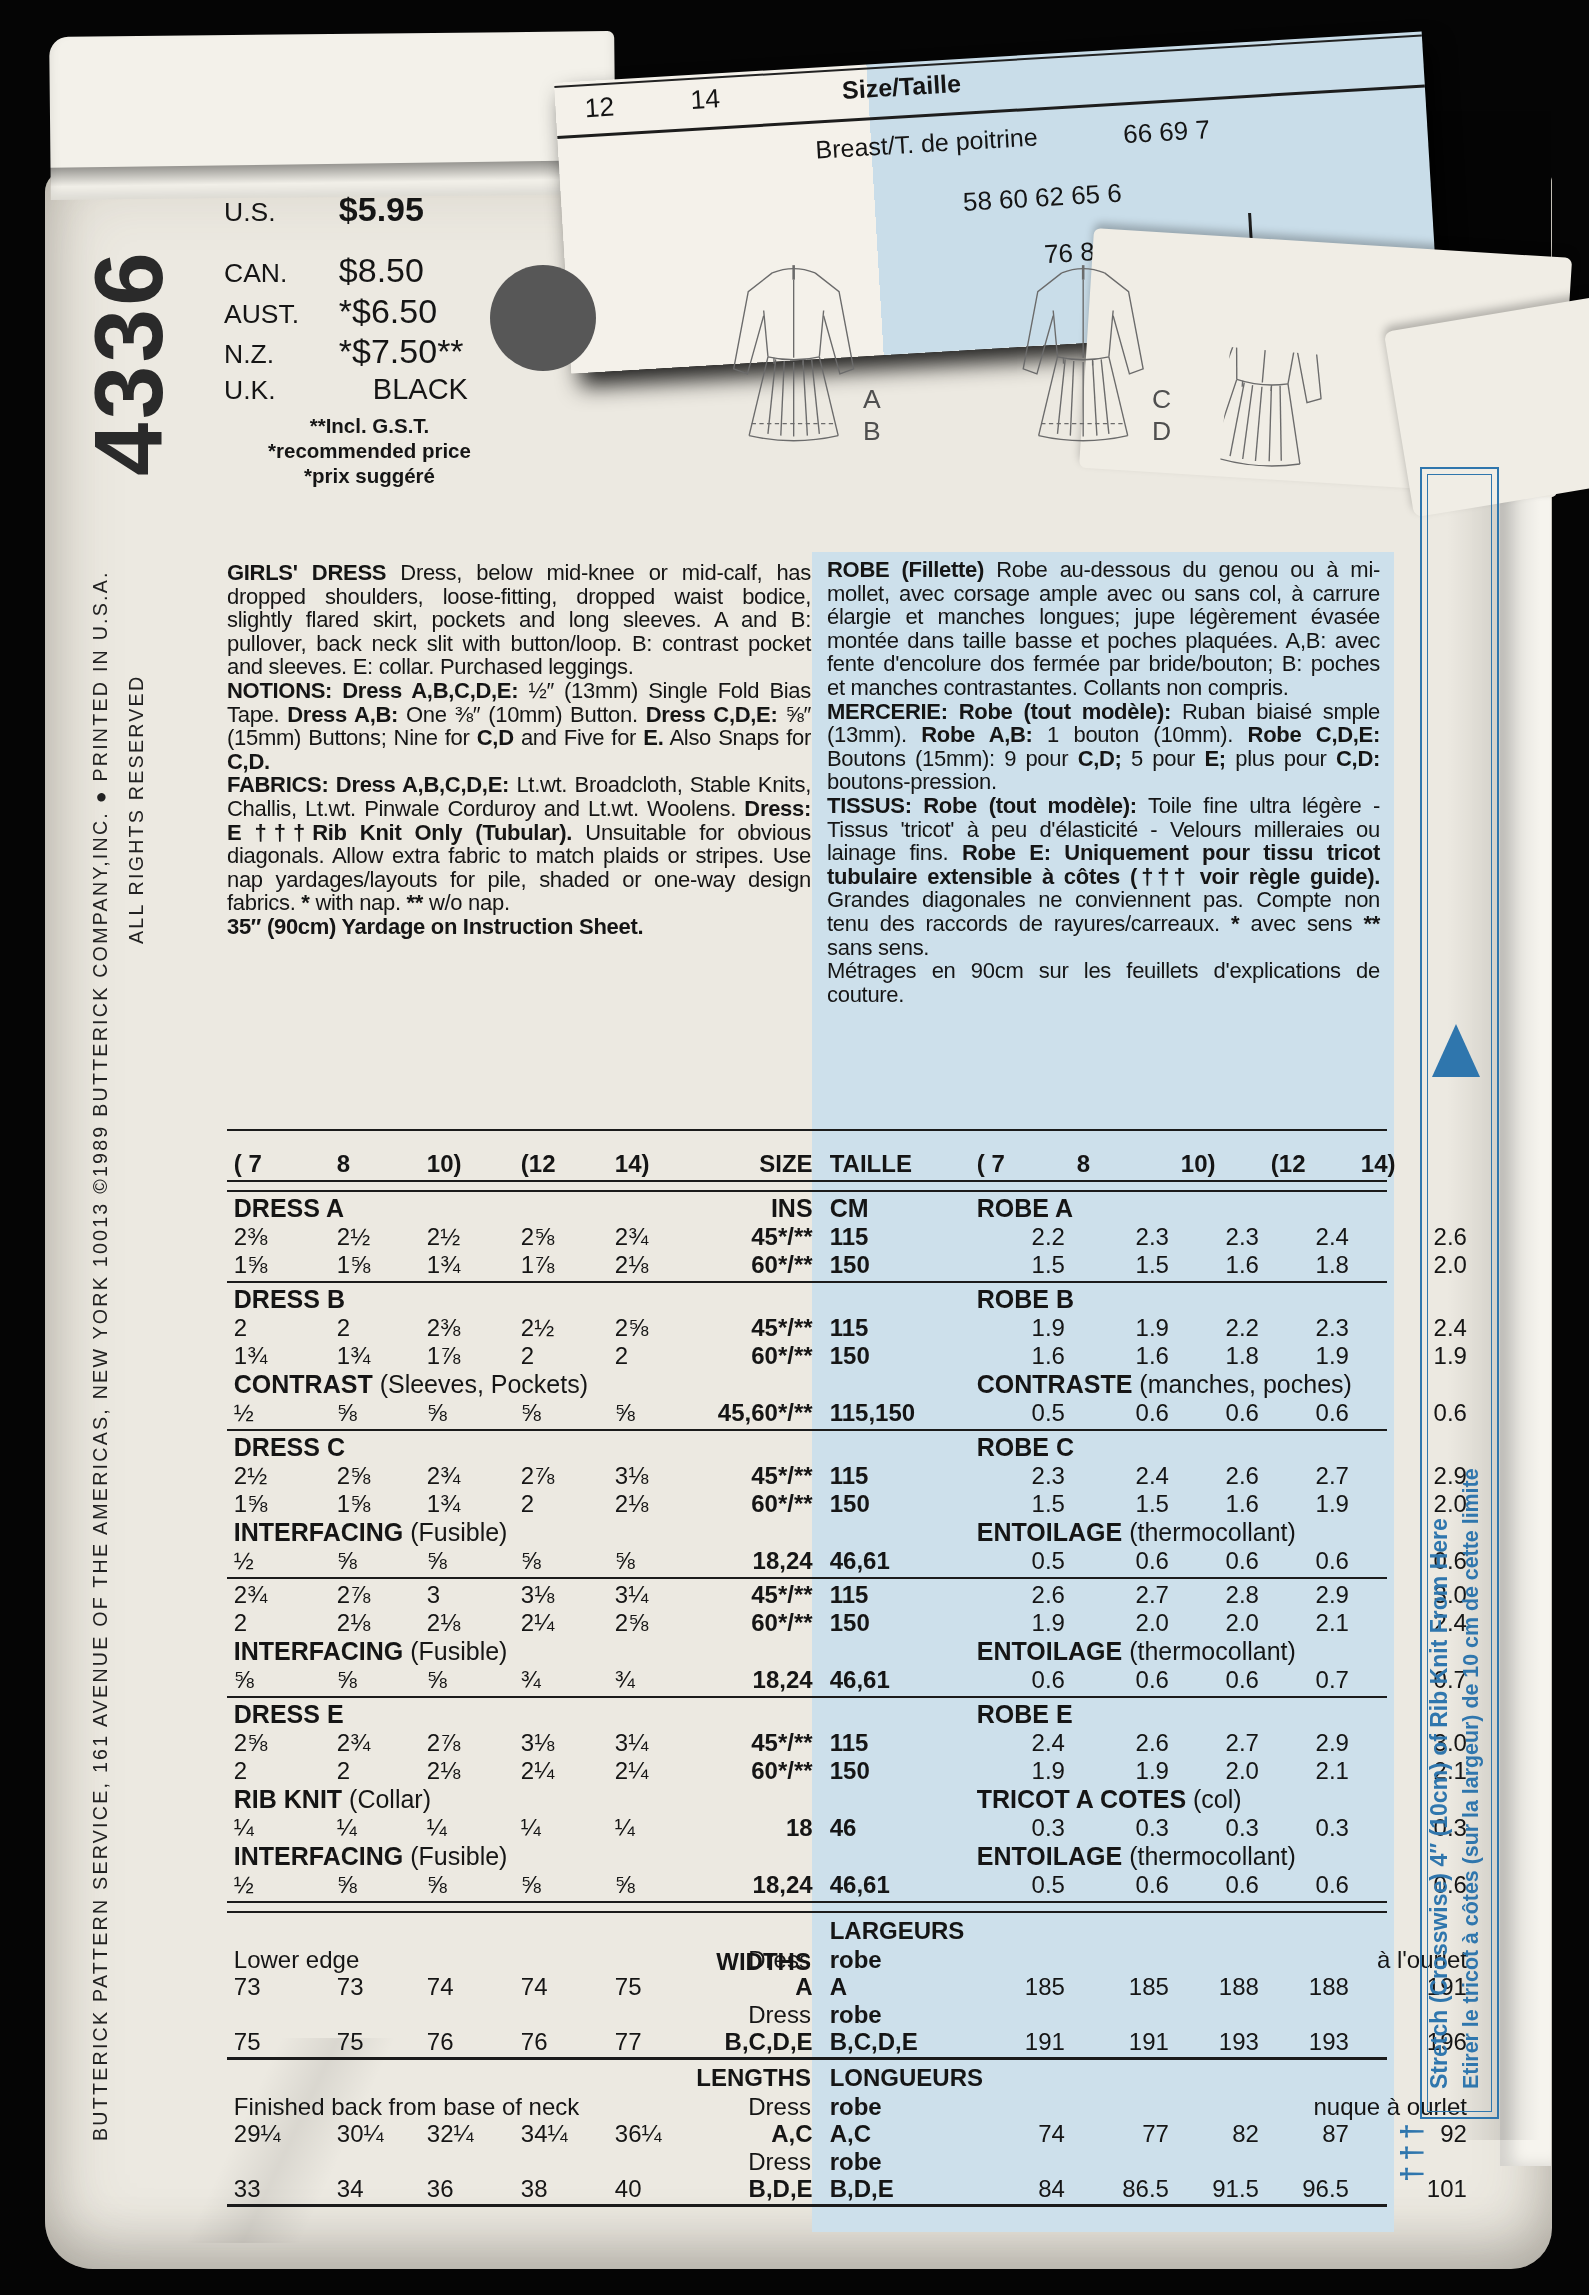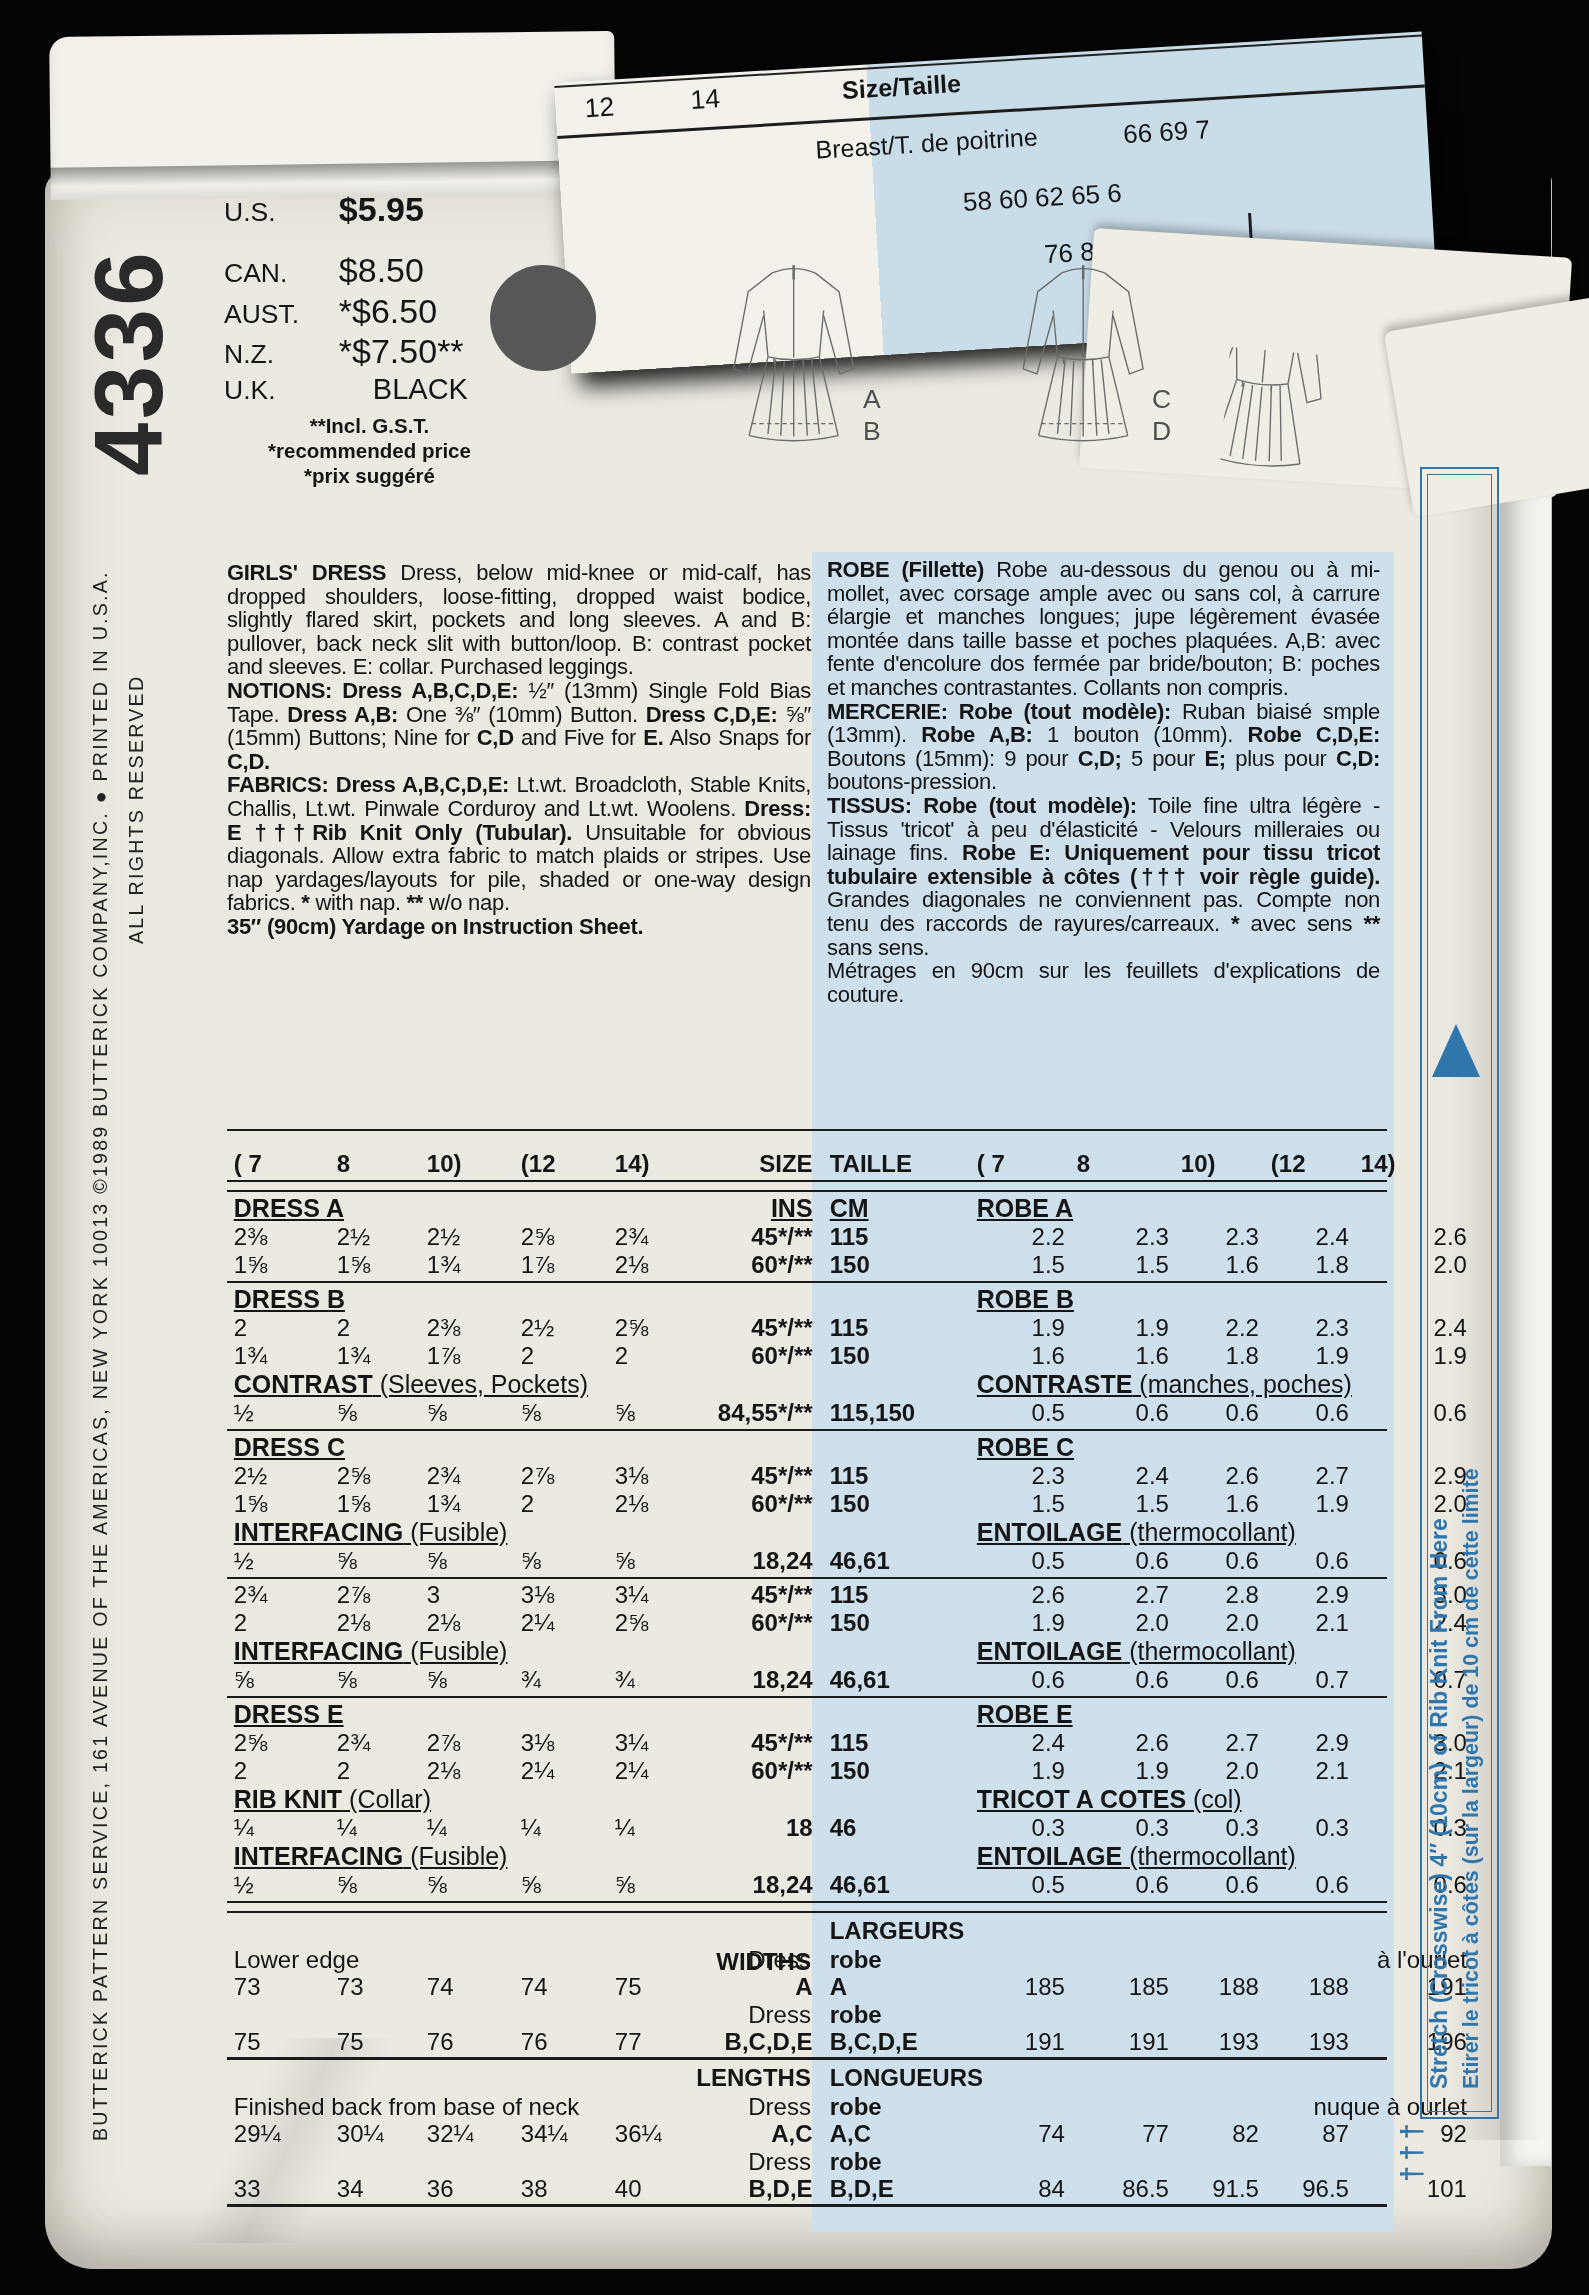--- a/index.html
+++ b/index.html
@@ -54,21 +54,21 @@
   .desc .para{margin:0;}
   .desc b{font-weight:700;}
   #desc-en{left:227px;top:561px;width:584px;}
   #desc-fr{left:827px;top:558px;width:553px;}
   
   #yardage{left:227px;top:1127px;width:1160px;font-size:24px;}
   .trow{display:grid;grid-template-columns:103px 90px 94px 94px 103px 105px 154px 100px 104px 90px 90px 118px;
         align-items:end;}
   .trow.header{height:45px;font-weight:700;}
   .trow.data{height:28px;line-height:28px;}
-  .trow.labels{height:29px;line-height:29px;font-size:25px;text-decoration:underline;}
+  .trow.labels{height:29px;line-height:29px;font-size:25px;}
   .trow.note{height:27px;line-height:27px;}
   .trow.sectionhead{height:31px;line-height:31px;font-weight:700;}
   .tcell{white-space:nowrap;overflow:visible;}
   .aL{text-align:left;padding-left:6.8px;}
   .aR{text-align:right;padding-right:5.1px;}
   .c-size{text-align:right;padding-right:3.4px;font-weight:700;}
   .c-taille{text-align:left;padding-left:13.7px;font-weight:700;}
   .lab-span{font-weight:700;}
   .lab-span .rest{font-weight:400;}
   .rule-single{height:2.6px;background:#1b1b1b;margin:1.7px 0;}
@@ -283,21 +283,21 @@
         <div class="tcell c-size" style="grid-column: 6;"></div>
         <div class="tcell c-taille" style="grid-column: 7;"></div>
         <div class="tcell lab-span aL" style="grid-column: 8 / 13;"><span>CONTRASTE</span><span class="rest"> (manches, poches)</span></div>
       </div>
       <div class="trow data">
         <div class="tcell aL" style="grid-column: 1;">½</div>
         <div class="tcell aL" style="grid-column: 2;">⅝</div>
         <div class="tcell aL" style="grid-column: 3;">⅝</div>
         <div class="tcell aL" style="grid-column: 4;">⅝</div>
         <div class="tcell aL" style="grid-column: 5;">⅝</div>
-        <div class="tcell c-size" style="grid-column: 6;">84,55*/**</div>
+        <div class="tcell c-size" style="grid-column: 6;">45,60*/**</div>
         <div class="tcell c-taille" style="grid-column: 7;">115,150</div>
         <div class="tcell aR" style="grid-column: 8;">0.5</div>
         <div class="tcell aR" style="grid-column: 9;">0.6</div>
         <div class="tcell aR" style="grid-column: 10;">0.6</div>
         <div class="tcell aR" style="grid-column: 11;">0.6</div>
         <div class="tcell aR" style="grid-column: 12;">0.6</div>
       </div>
       <div class="rule-single"></div>
       <div class="trow labels">
         <div class="tcell lab-span aL" style="grid-column: 1 / 6;"><span>DRESS C</span><span class="rest"></span></div>

